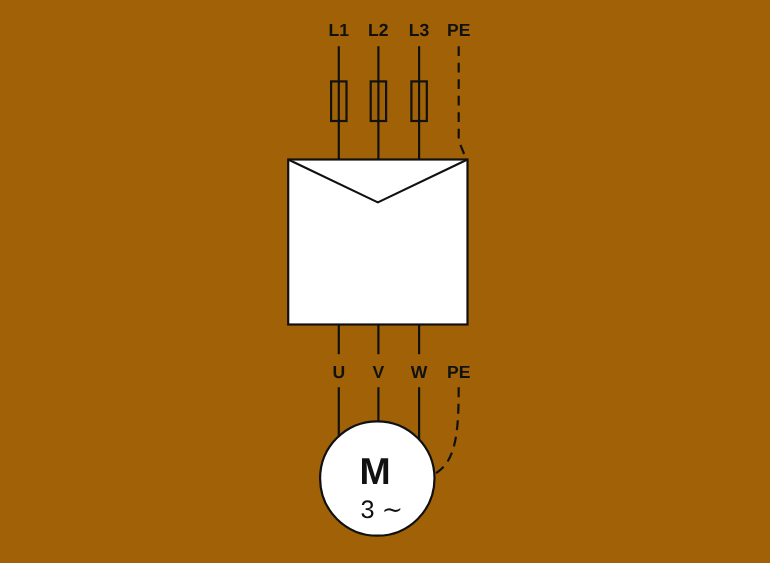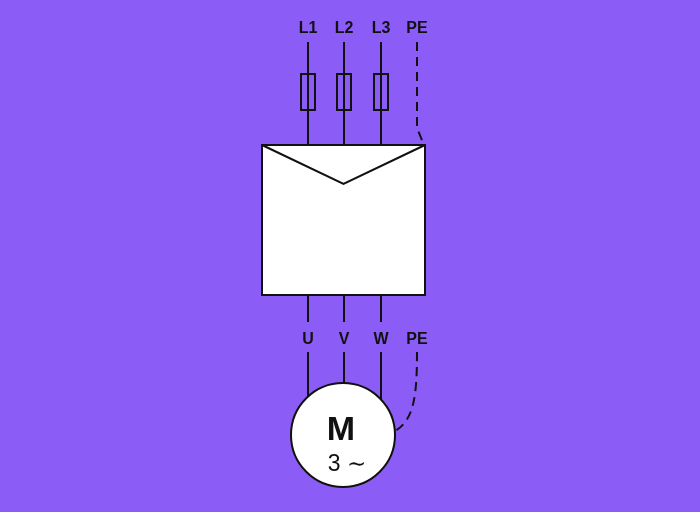--- a/index.html
+++ b/index.html
@@ -4,21 +4,21 @@
 <style>
   html, body {
     margin: 0;
     padding: 0;
     background: #ffffff;
   }
   .canvas {
     position: relative;
     width: 700px;
     height: 512px;
-    background: #8b5cf6;
+    background: #a16207;
     overflow: hidden;
     font-family: "Liberation Sans", "DejaVu Sans", sans-serif;
   }
   svg text {
     font-family: "Liberation Sans", "DejaVu Sans", sans-serif;
     fill: #111111;
   }
   .term-label {
     font-size: 16px;
     font-weight: bold;

